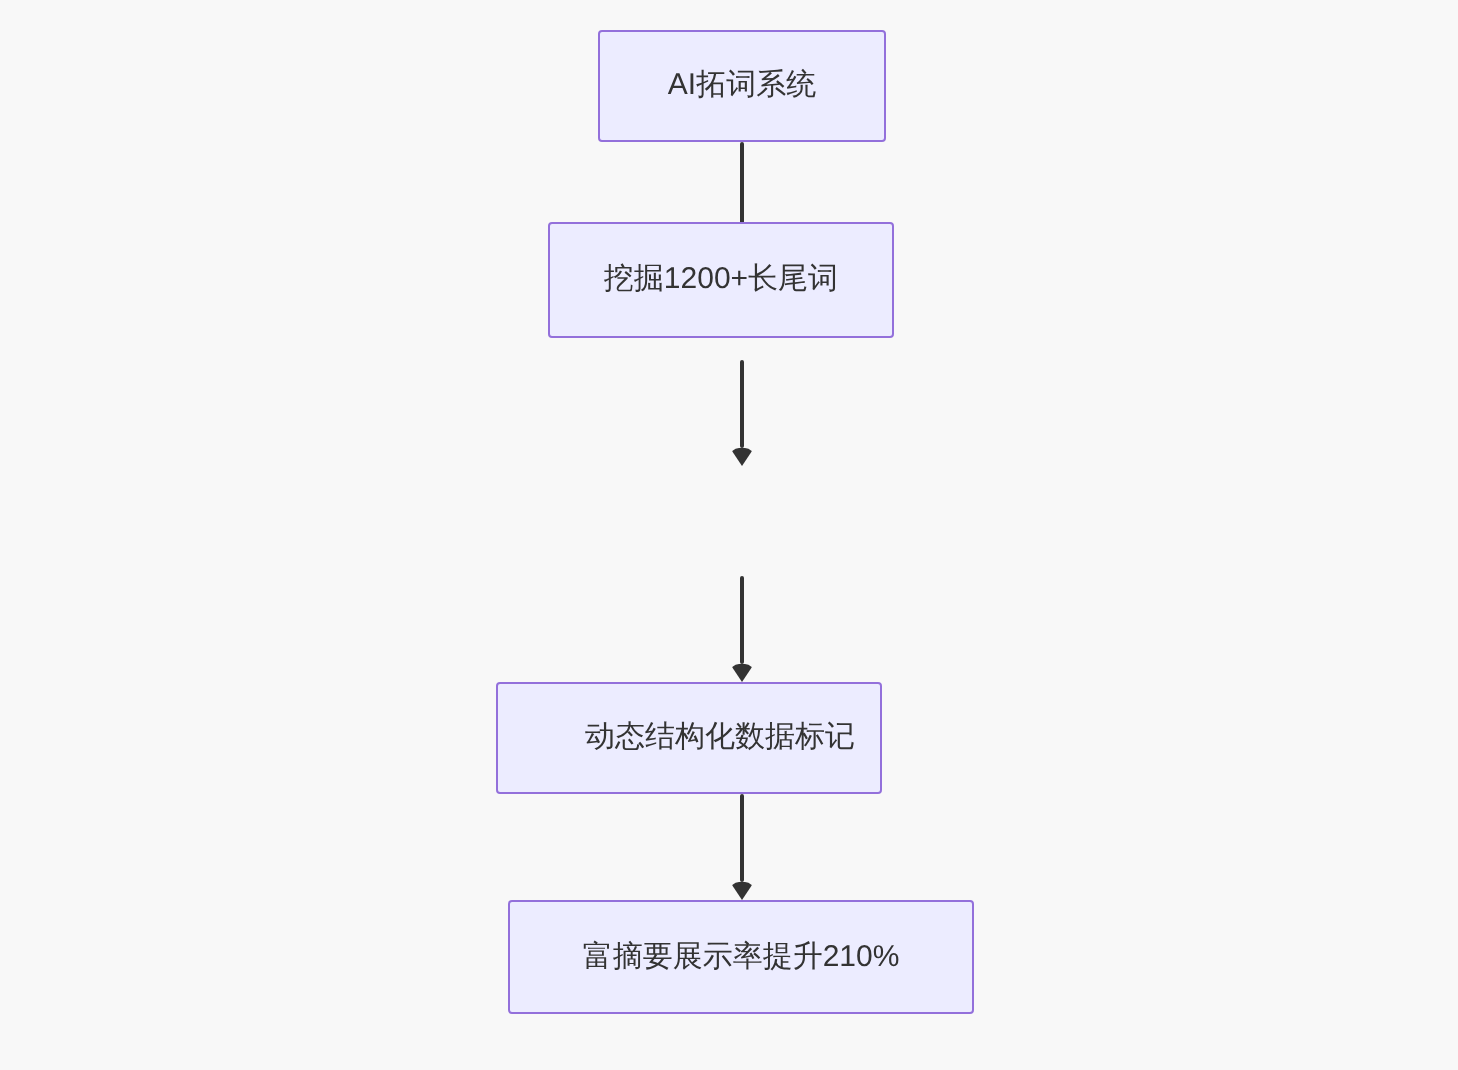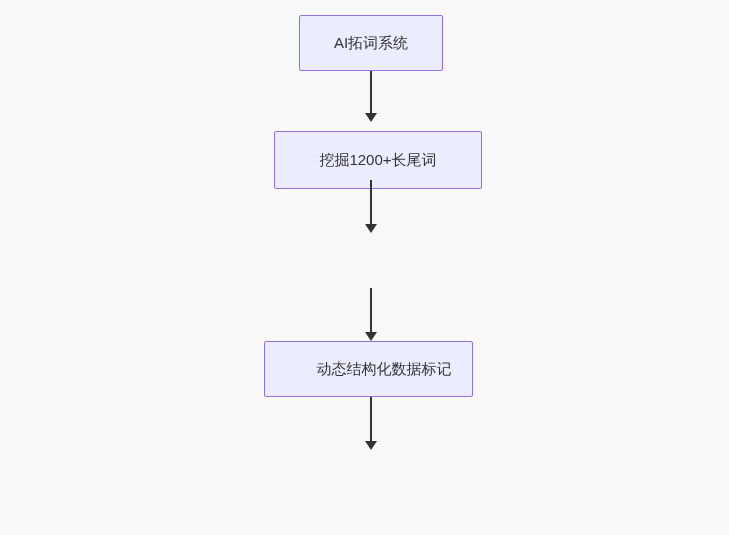--- a/index.html
+++ b/index.html
@@ -2,21 +2,21 @@
 <html style="--background: #f8f8f8; --node-fill: #ececff; --node-border: #9370db; --arrow: #333333; --text: #333333;"><head>
 <meta charset="utf-8">
 <style>
   :root {
     --background: #f8f8f8;
     --node-fill: #ececff;
     --node-border: #9370db;
     --arrow: #333333;
     --text: #333333;
   }
-  * { margin: 0; padding: 0; box-sizing: border-box; }
+  * { margin: 0; padding: 0; box-sizing: border-box; border-radius: 18px; }
   html, body {
     width: 729px; height: 535px;
     font-family: "Liberation Sans", "DejaVu Sans", sans-serif;
   }
   body { background: var(--background); overflow: hidden; }
   .canvas {
     position: relative;
     width: 729px; height: 535px;
     background: var(--background);
   }
@@ -46,23 +46,23 @@
     background: var(--arrow);
   }
   .edge .head {
     width: 0; height: 0;
     border-left: 6px solid transparent;
     border-right: 6px solid transparent;
     border-top: 9px solid var(--arrow);
   }
   
   #n1 { left: 299px; top: 15px;  width: 144px; height: 56px; }
-  #n2 { left: 274px; top: 111px; width: 208px; height: 58px; margin-top: 20px; }
+  #n2 { left: 274px; top: 111px; width: 173px; height: 58px; }
   #n3 { left: 261px; top: 233px; width: 226px; height: 55px; }
-  #n4 { left: 264px; top: 341px; width: 209px; height: 56px; padding-left: 31px; }
+  #n4 { left: 248px; top: 341px; width: 193px; height: 56px; padding-left: 31px; }
   #n5 { left: 254px; top: 450px; width: 233px; height: 57px; }
   
   #e1 { left: 365px; top: 71px;  height: 51px; }
   #e2 { left: 365px; top: 180px; height: 53px; }
   #e3 { left: 365px; top: 288px; height: 53px; }
   #e4 { left: 365px; top: 397px; height: 53px; }
 </style>
 </head>
 <body>
 
@@ -94,14 +94,17 @@
 
   <div class="node" id="n4">
     <span>动态结构化数据标记</span>
   </div>
 
   <div class="edge" id="e4">
     <div class="line"></div>
     <div class="head"></div>
   </div>
 
+  <div class="node" id="n5">
+    <span>富摘要展示率提升210%</span>
+  </div>
 
 </div>
 
 </body></html>

